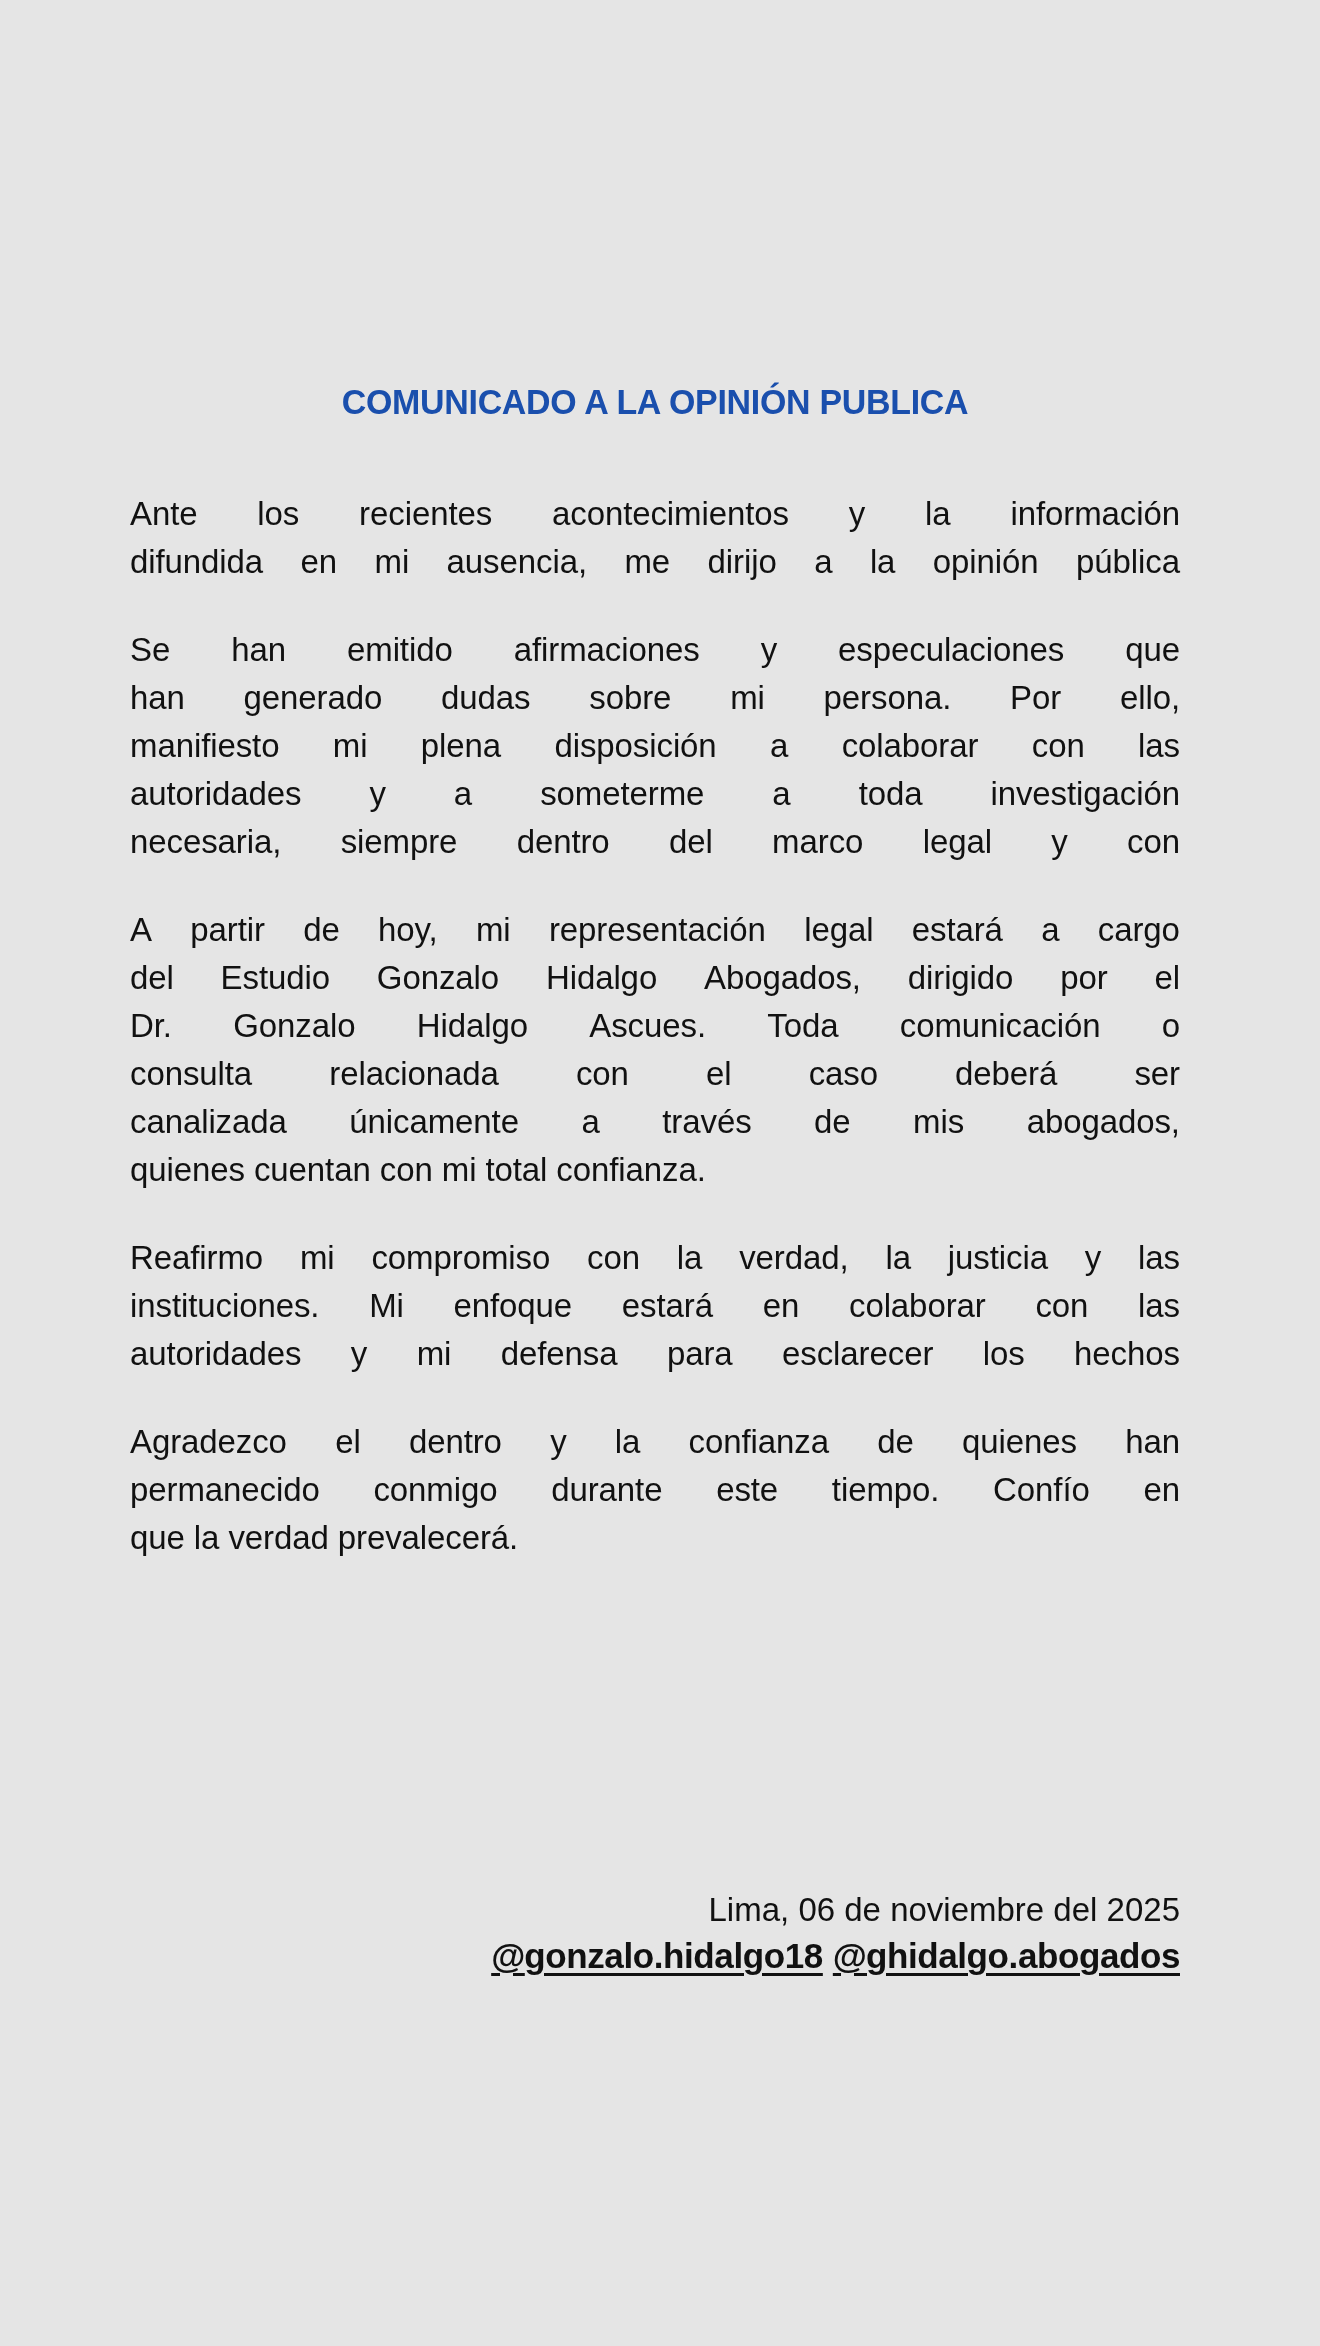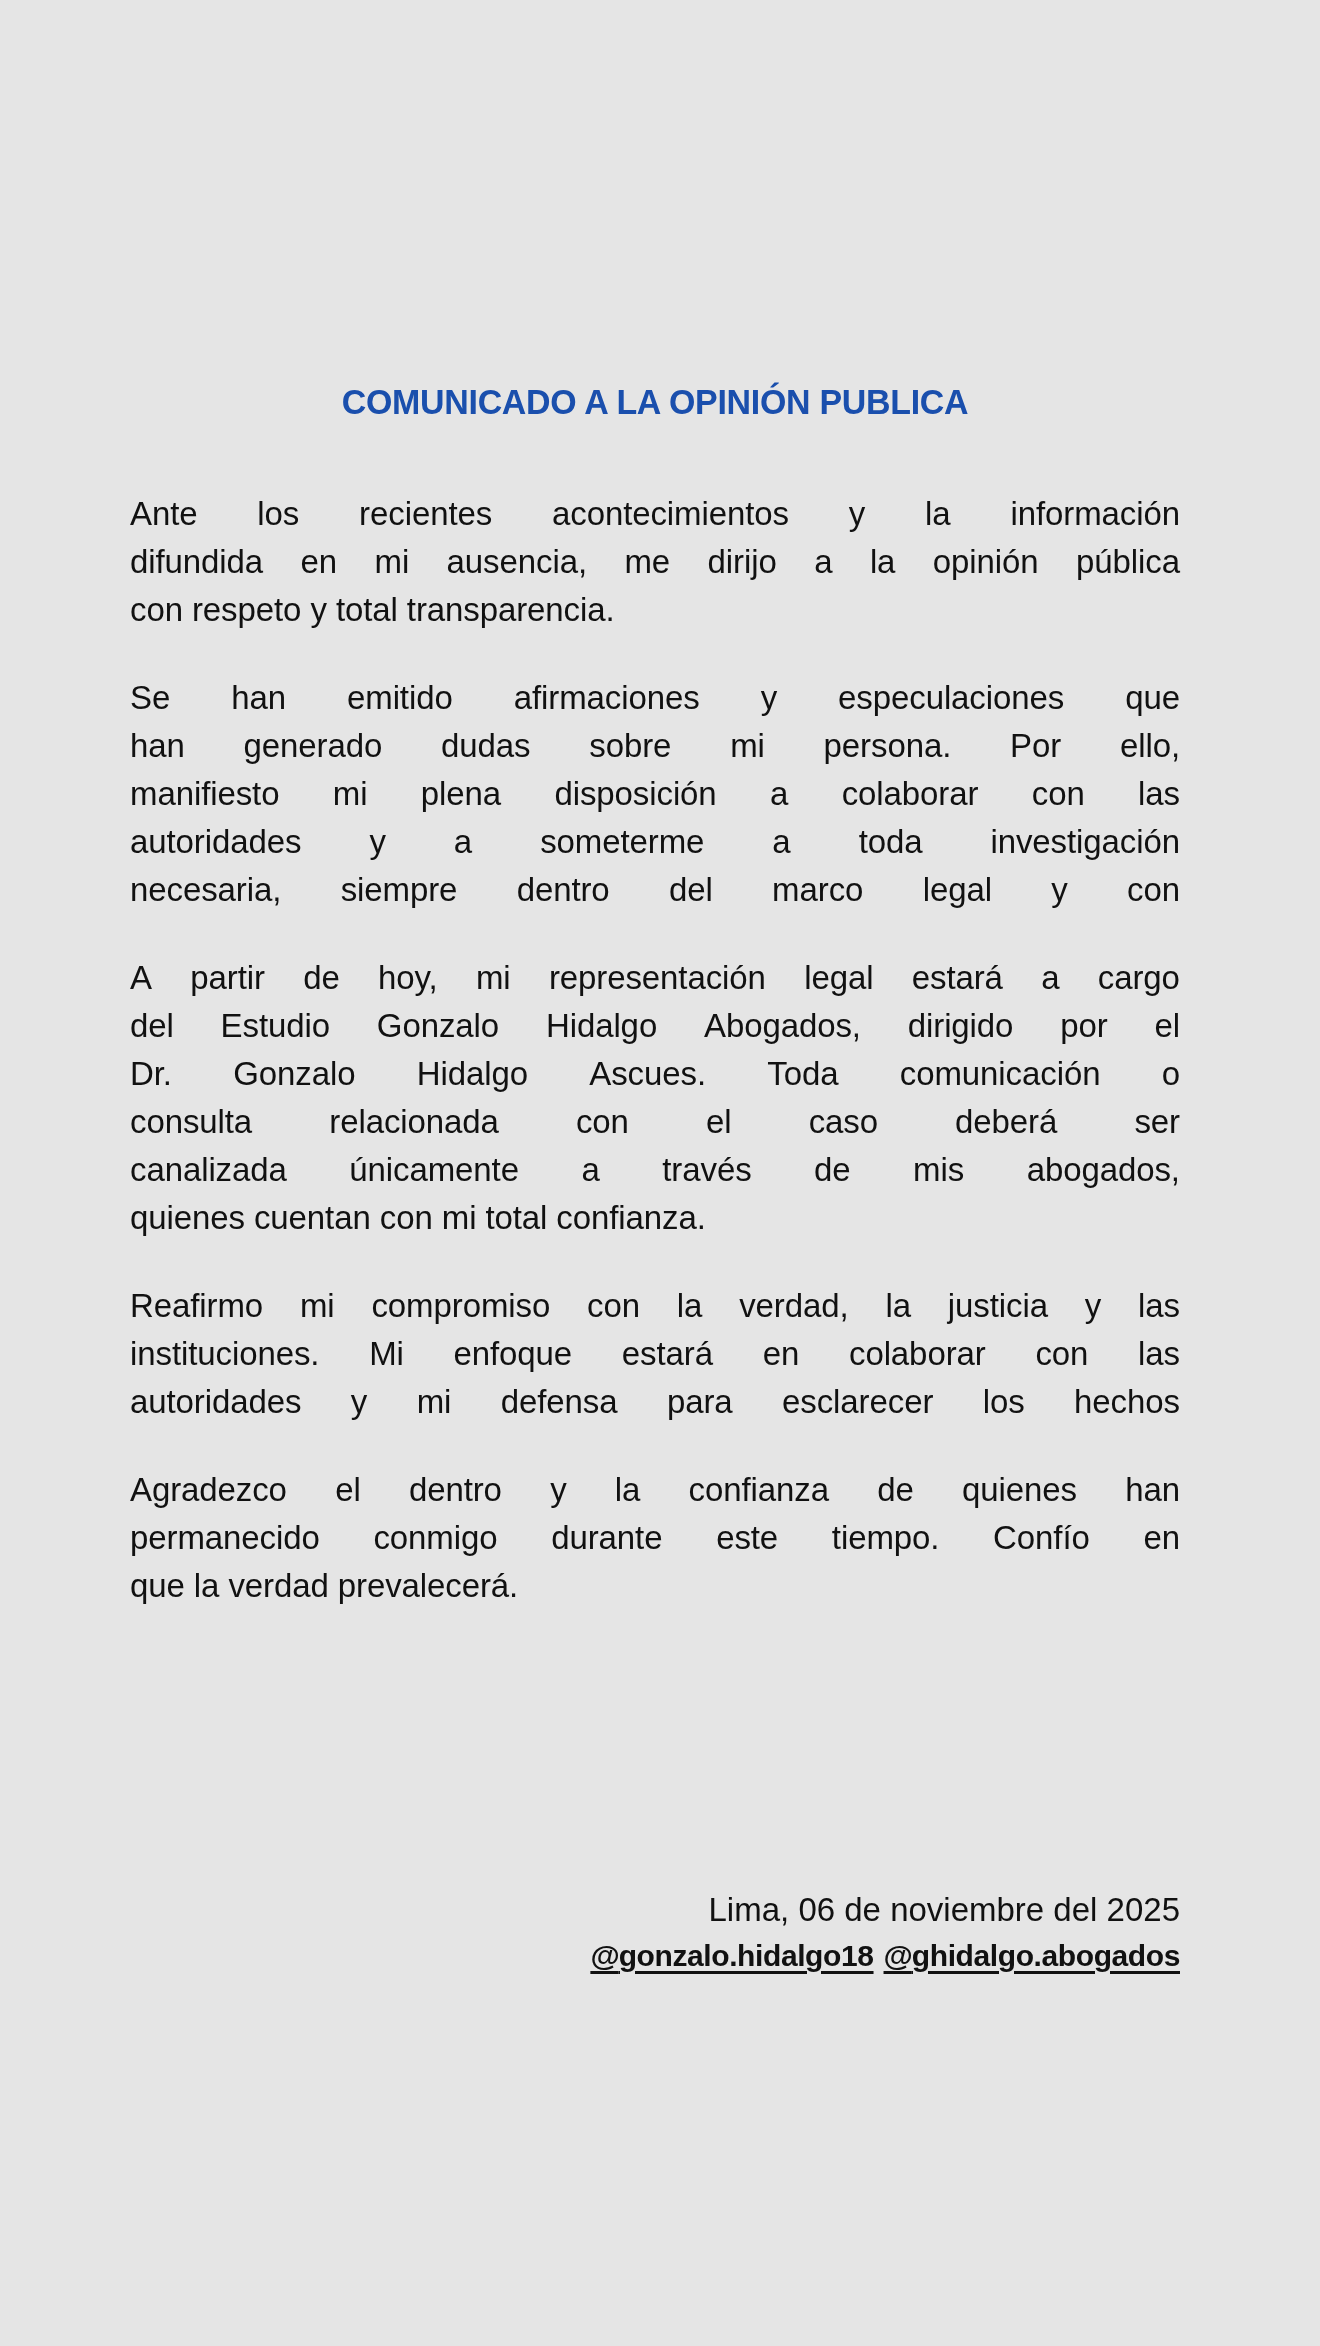--- a/index.html
+++ b/index.html
@@ -95,21 +95,21 @@
     color: #111111;
     font-size: 33px;
     line-height: 44px;
     font-weight: 400;
     letter-spacing: 0px;
     white-space: nowrap;
   }
 
   .sig-handles {
     margin-top: 4px;
-    font-size: 30px;
+    font-size: 35px;
     line-height: 40px;
     font-weight: 700;
     color: #111111;
     white-space: nowrap;
     letter-spacing: -0.4px;
   }
   .handle {
     text-decoration: underline;
     text-decoration-thickness: 3px;
     text-underline-offset: 5px;
@@ -146,21 +146,20 @@
             <span>en</span>
             <span>mi</span>
             <span>ausencia,</span>
             <span>me</span>
             <span>dirijo</span>
             <span>a</span>
             <span>la</span>
             <span>opinión</span>
             <span>pública</span>
           </span>
-        <span class="ln">con respeto y total transparencia.</span>
       </p>
 
       <p class="para">
         <span class="ln j">
             <span>Se</span>
             <span>han</span>
             <span>emitido</span>
             <span>afirmaciones</span>
             <span>y</span>
             <span>especulaciones</span>

